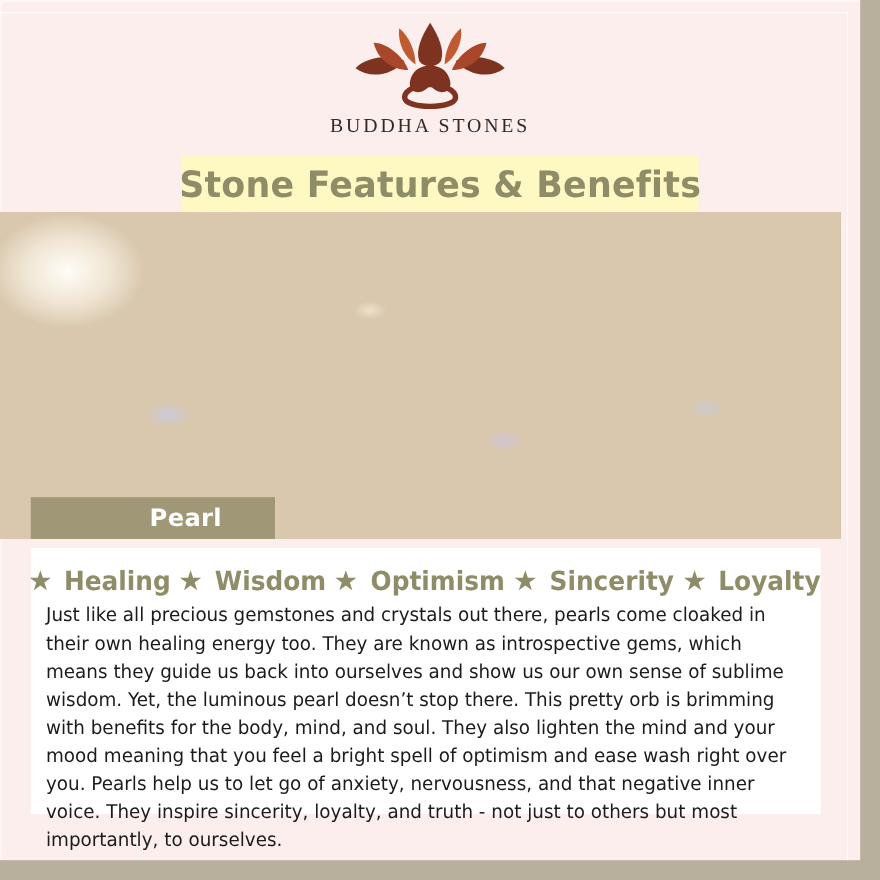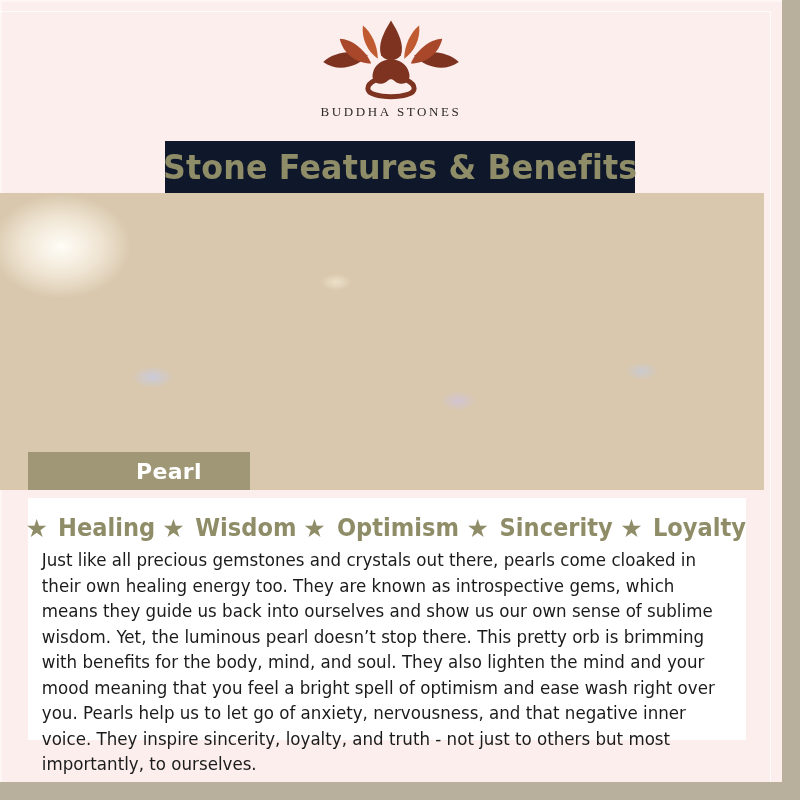--- a/index.html
+++ b/index.html
@@ -26,28 +26,28 @@
   }
 
   
   .logo-wrap{
     position:absolute; left:0; right:0; top:14px;
     display:flex; flex-direction:column; align-items:center;
   }
   .logo-mark{ width:168px; height:86px; display:block; }
   .logo-text{
     font-family:"Liberation Serif", serif;
-    font-size:13px; letter-spacing:2.6px; color:#2e2a28;
+    font-size:18px; letter-spacing:2.6px; color:#2e2a28;
     margin-top:4px; white-space:nowrap;text-align:right;
   }
 
   
   .title-band{
     position:absolute; left:165px; top:141px; width:470px; height:52px;
-    background:#0f172a;
+    background:#fef9c3;
     display:flex; align-items:center; justify-content:center;
   }
   .title-text{
     font-size:33px; font-weight:bold; color:#8f8c68;
     letter-spacing:.2px; white-space:nowrap;
     font-family:"DejaVu Sans", sans-serif;
     transform:scaleX(.96);
   }
 
   

